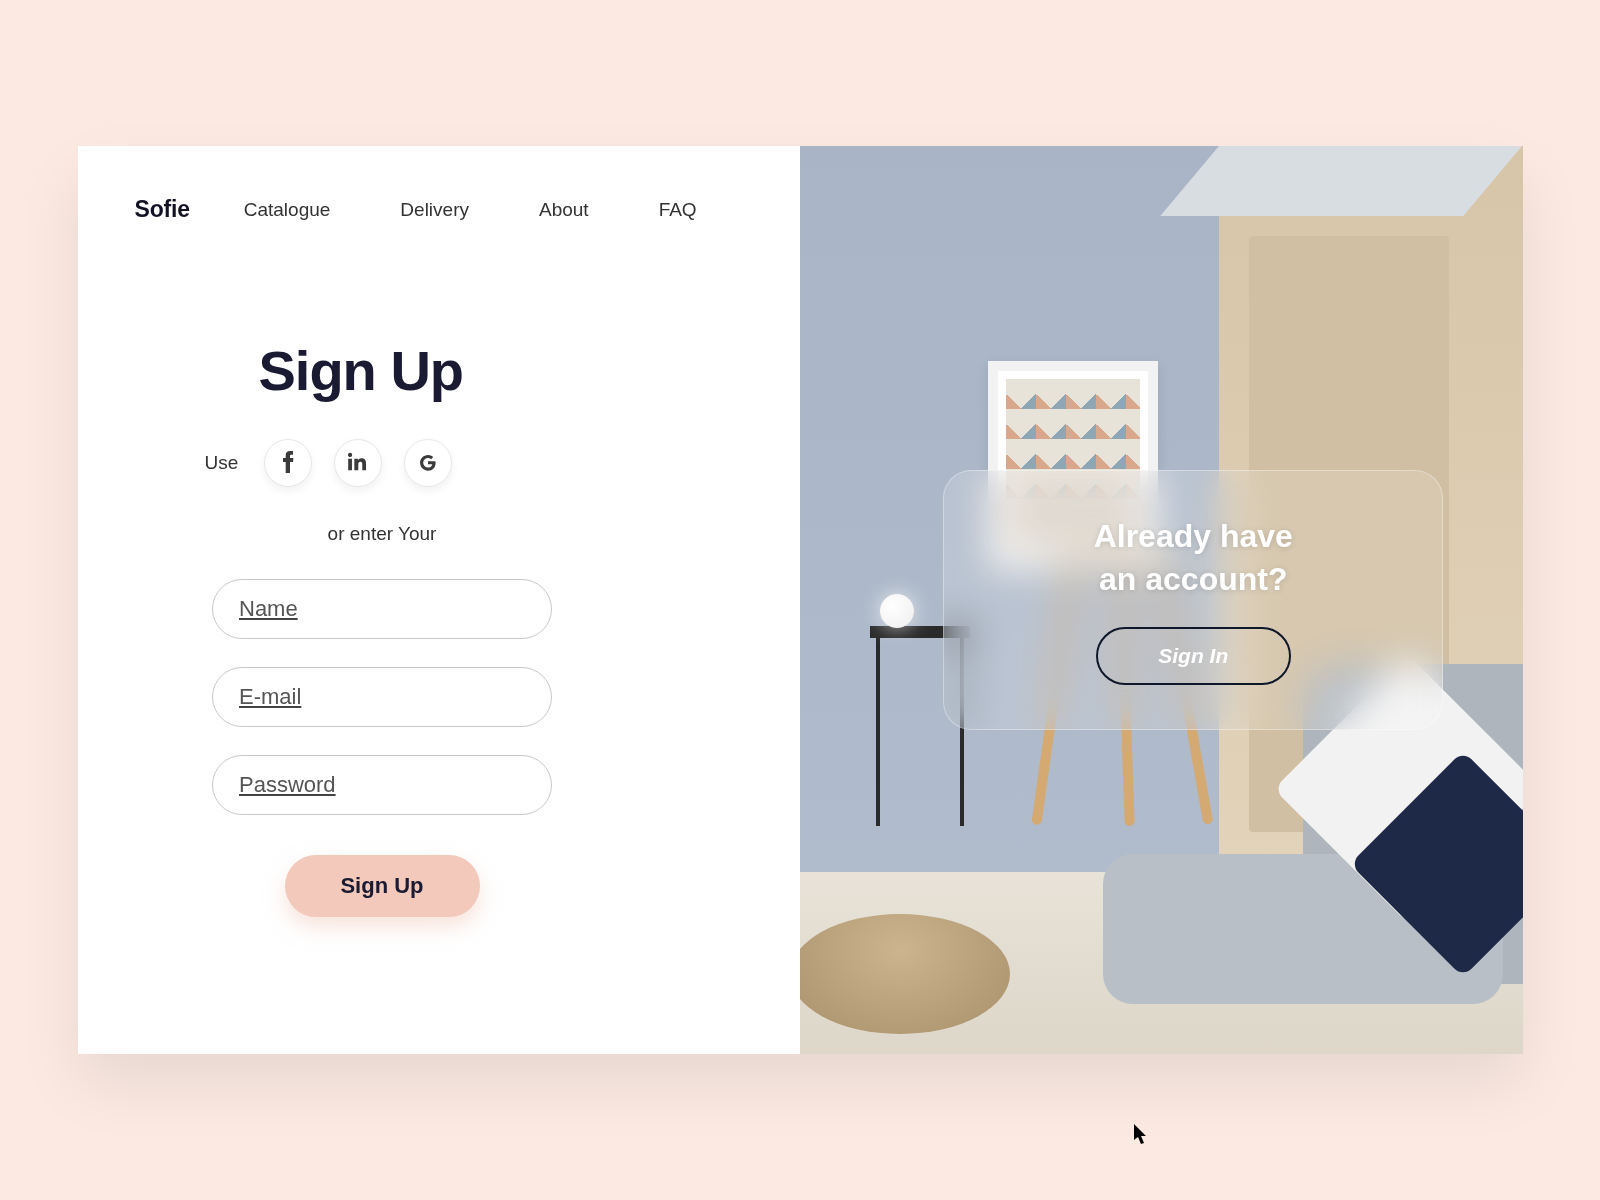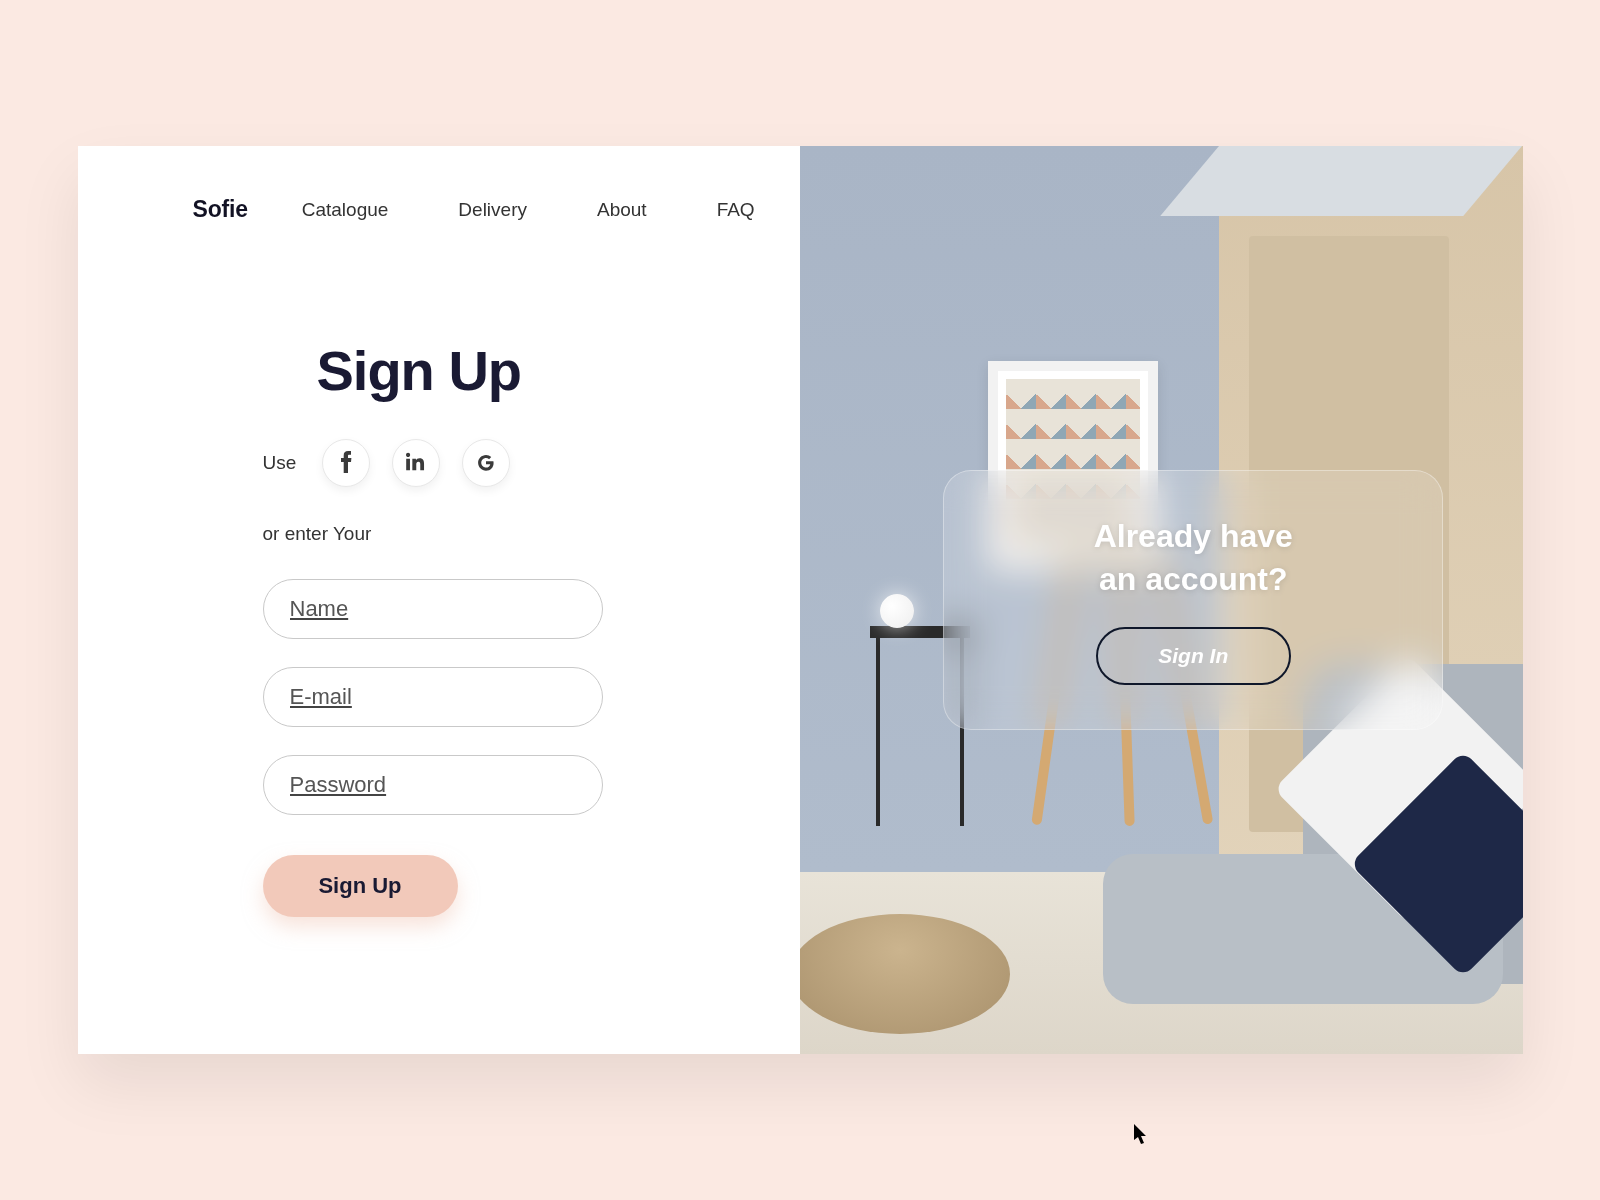--- a/index.html
+++ b/index.html
@@ -21,21 +21,21 @@
       width: 1445px;
       height: 908px;
       background: #ffffff;
       display: flex;
       box-shadow: 0 30px 60px rgba(0,0,0,0.08);
       position: relative;
     }
     .left-pane {
       width: 50%;
       height: 100%;
-      padding: 50px 60px 60px 115px;
+      padding: 50px 60px 60px 57px;
       background: #fff;
       display: flex;
       flex-direction: column;
     }
     .header {
       display: flex;
       align-items: center;
       gap: 54px;
     }
     .logo {
@@ -53,20 +53,21 @@
       color: #333;
       text-decoration: none;
       cursor: pointer;
     }
     .form-wrap {
       margin-top: 115px;
       width: 355px;
       margin-left: 70px;
       display: flex;
       flex-direction: column;
+      align-items: center;
     }
     .title {
       font-size: 56px;
       font-weight: 800;
       color: #1a1a33;
       letter-spacing: -1px;
       align-self: flex-start;
       margin-left: 54px;
     }
     .social-row {

